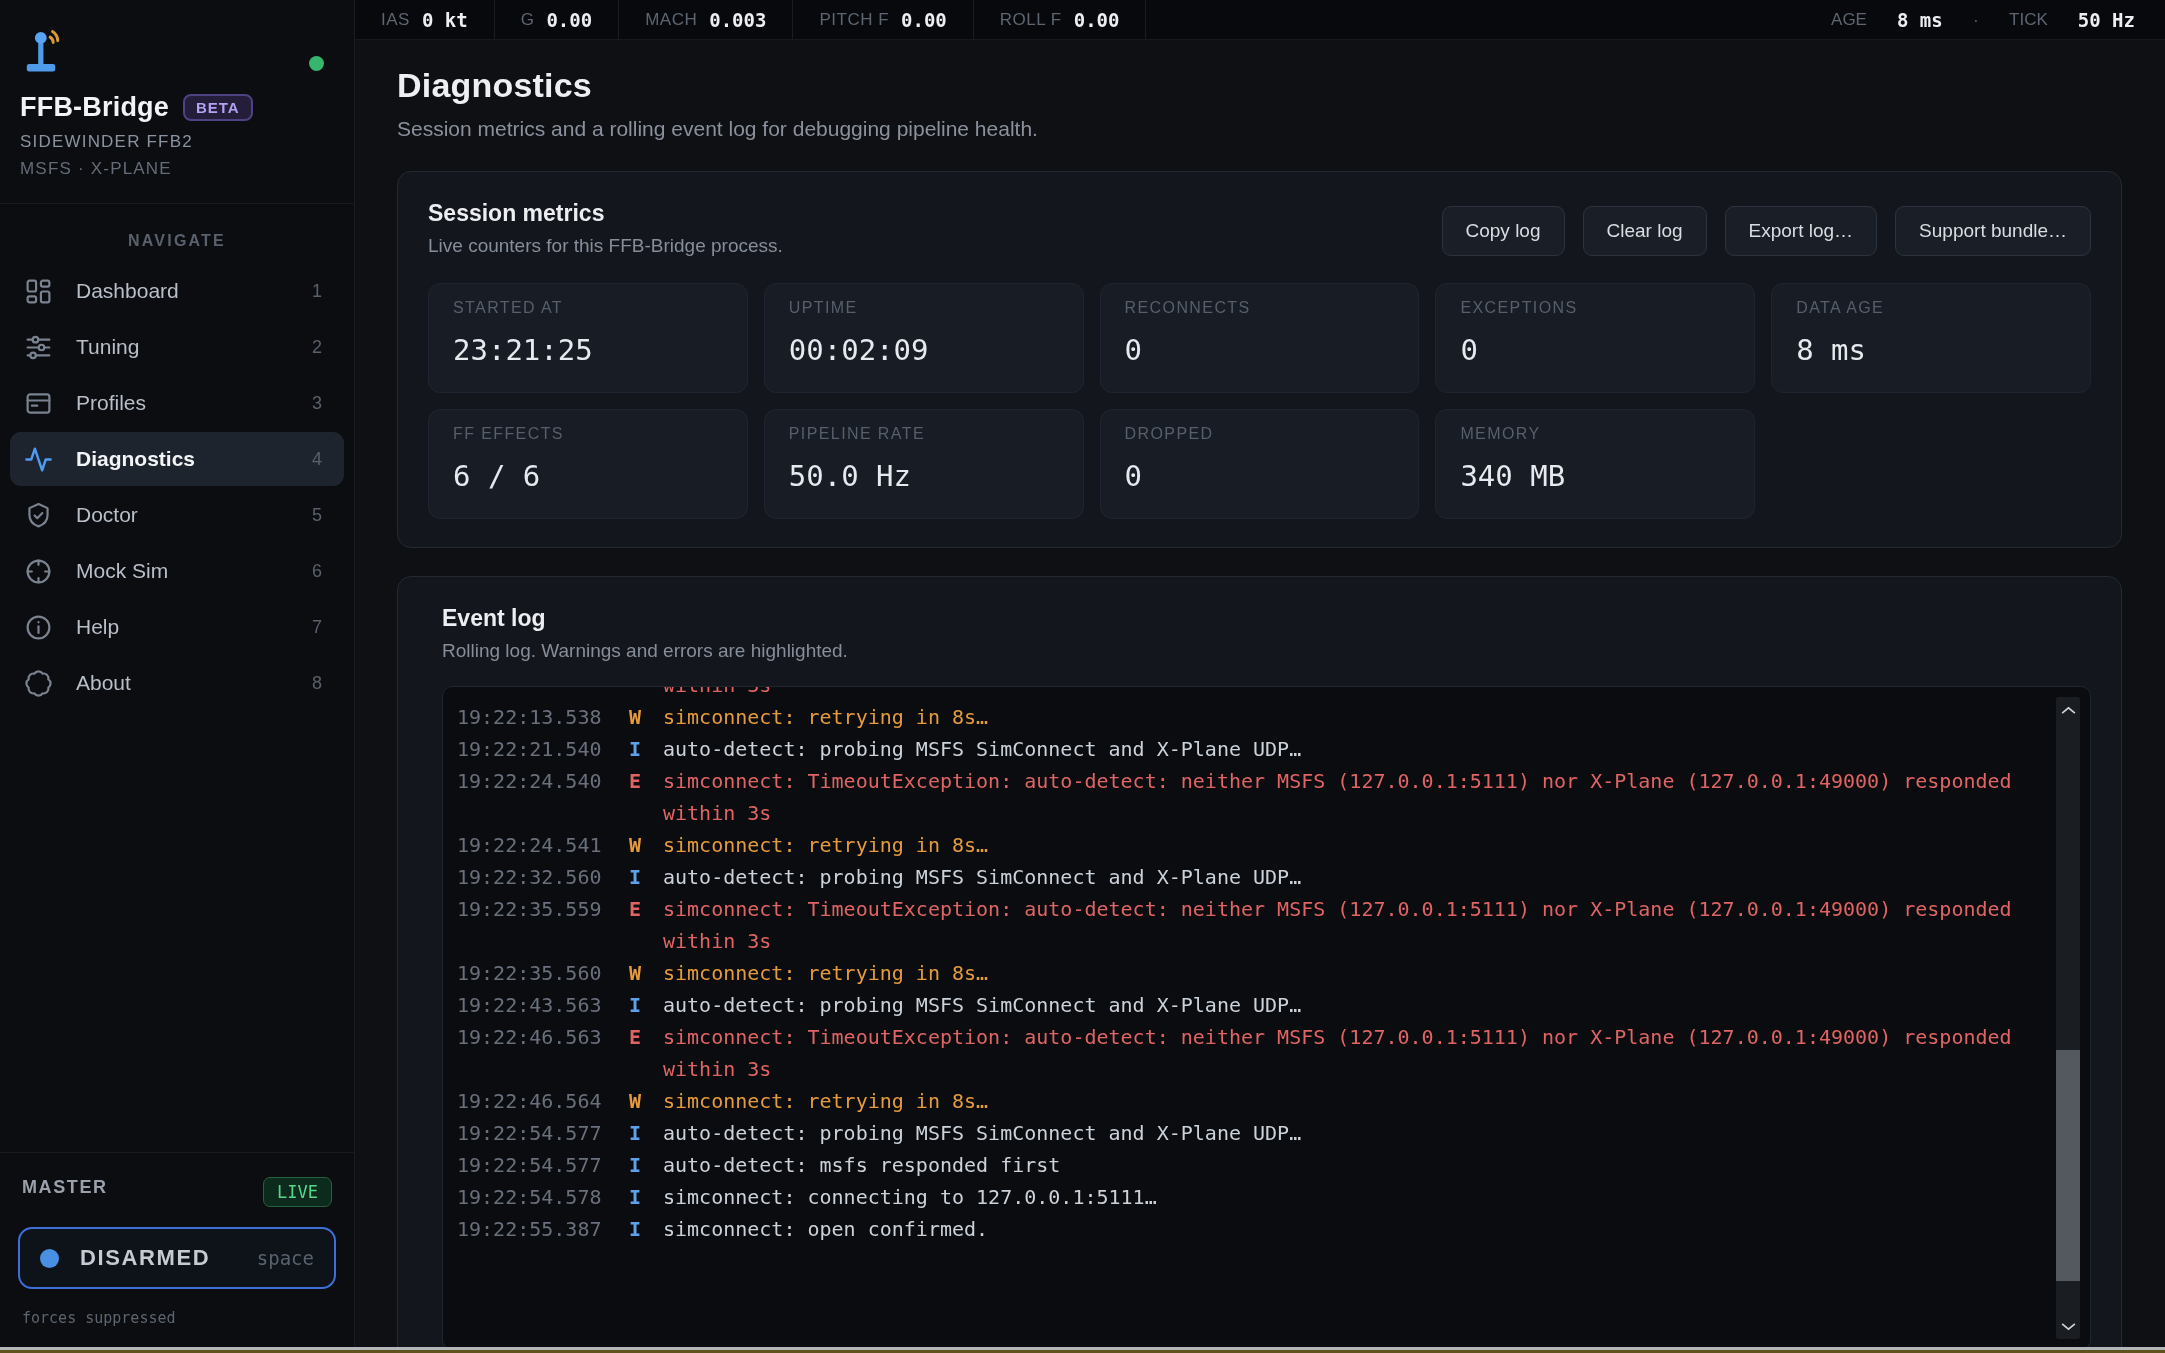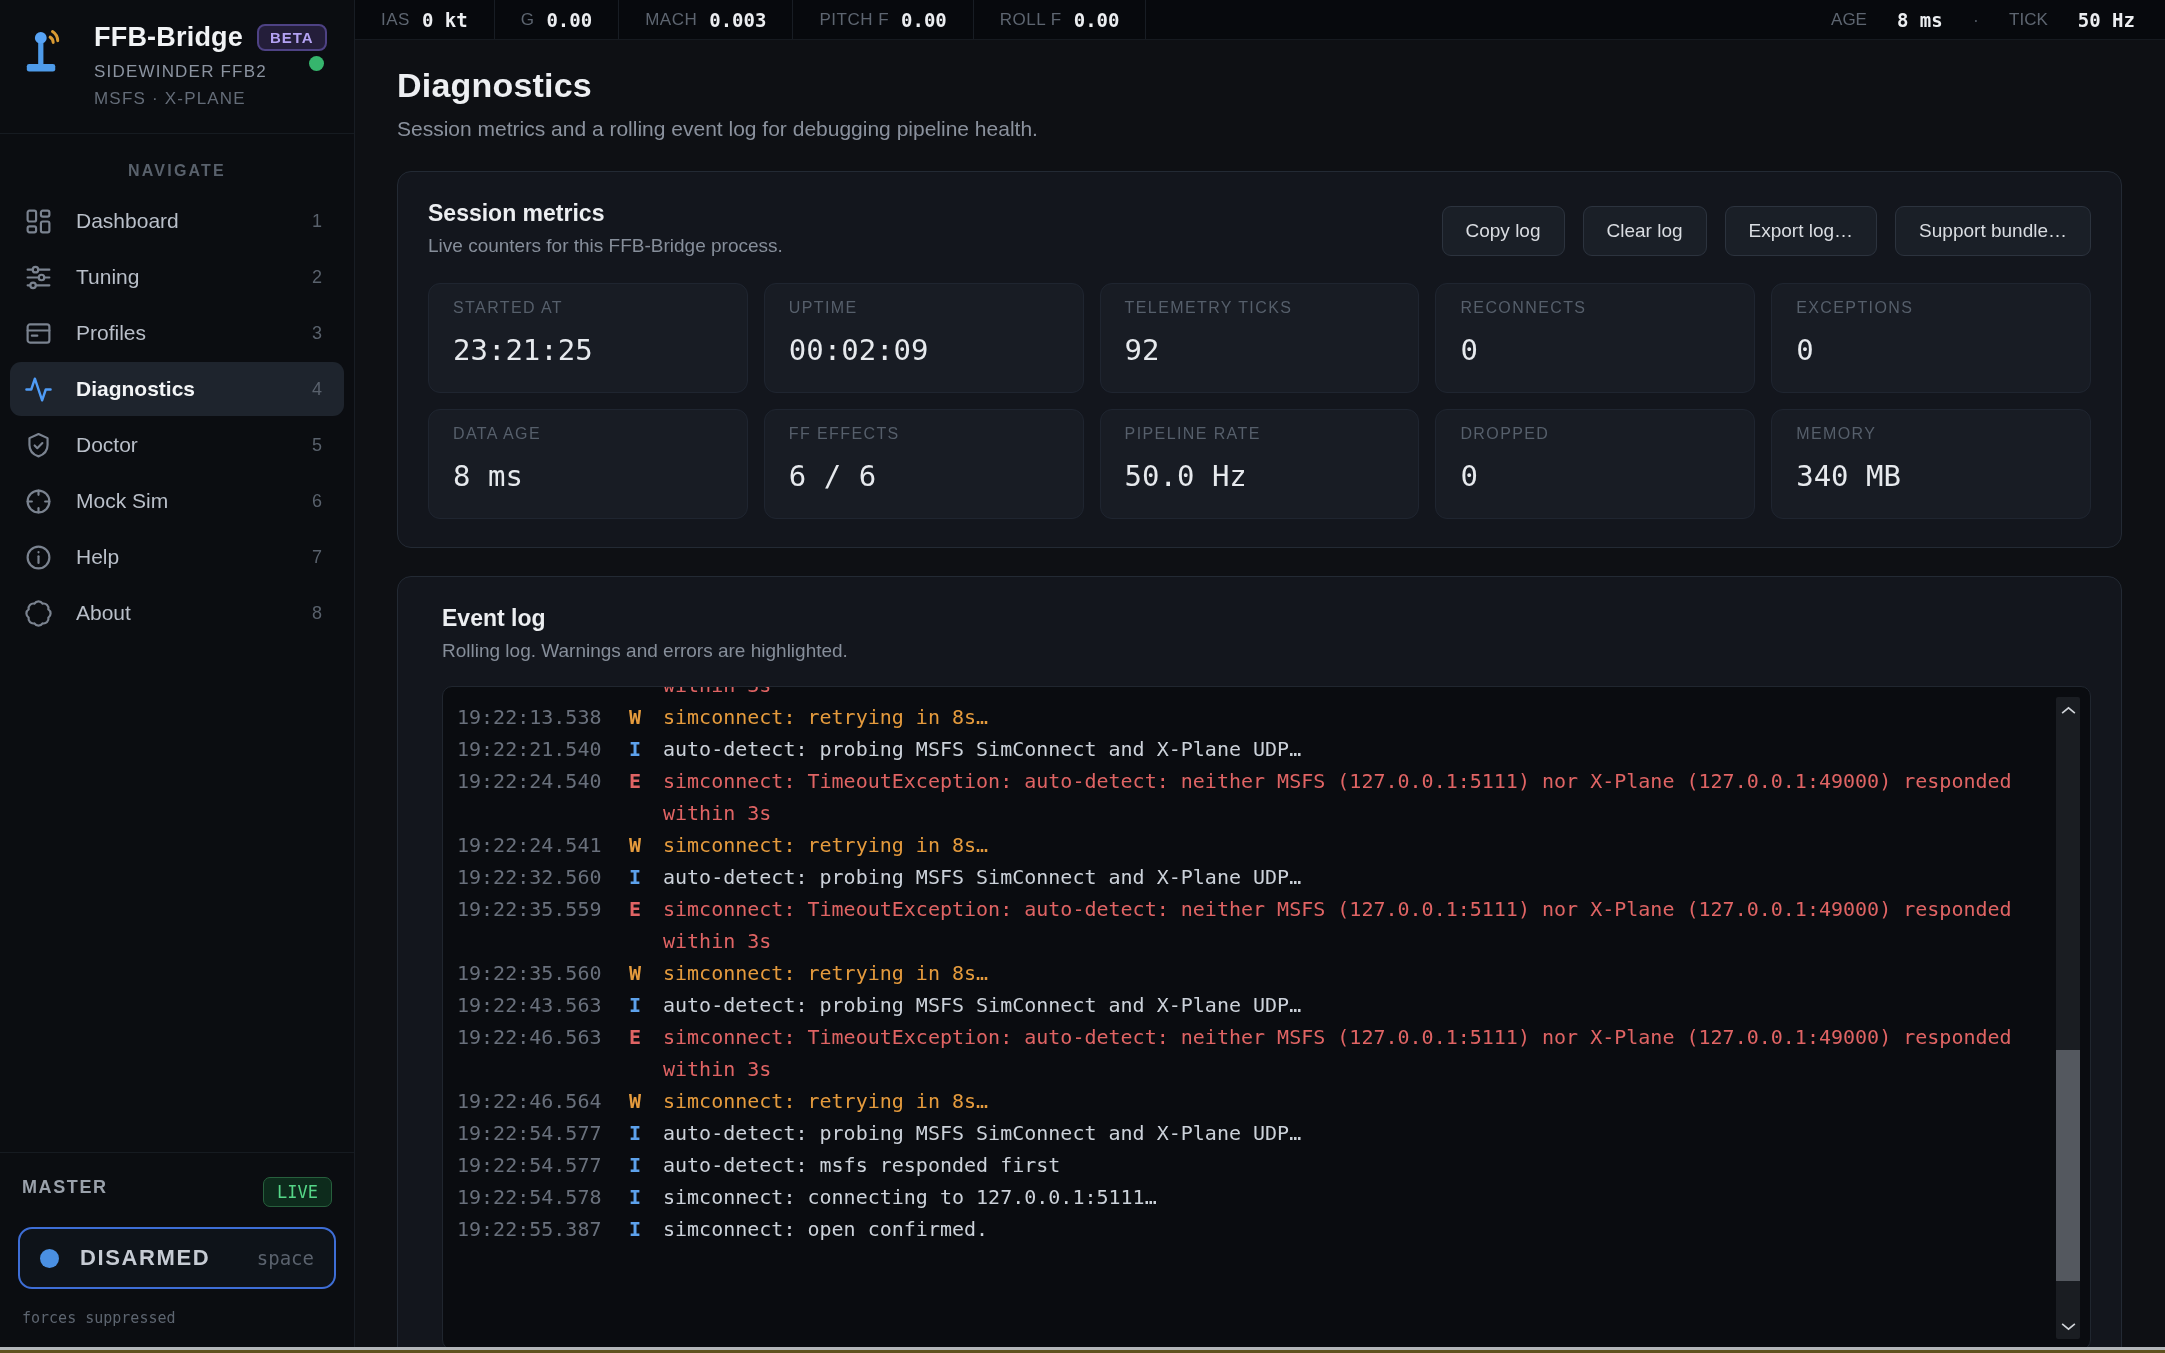--- a/index.html
+++ b/index.html
@@ -11,21 +11,21 @@
   }
   .screen { display:flex; width:100%; height:100%; position:relative; }
 
   
   .sidebar {
     width:355px; min-width:355px; height:100%;
     background:#0b0d11; border-right:1px solid #181d24;
     position:relative; display:flex; flex-direction:column;
   }
   .side-header { position:relative; padding:22px 20px 24px 20px; border-bottom:1px solid #161b21; }
-  .side-header-inner { display:flex; gap:24px; }
+  .side-header-inner { display:flex; gap:16px;flex-direction:column; }
   .logo { width:50px; height:50px; flex:0 0 auto; margin-top:4px; }
   .title-row { display:flex; align-items:center; gap:14px; }
   .app-title { font-size:27px; font-weight:700; color:#f1f3f5; letter-spacing:0.2px; }
   .beta {
     font-size:15px; color:#b3a2f2; background:#241e3a;
     border:2px solid #4e4284; border-radius:8px; padding:3px 11px; font-weight:600;
     letter-spacing:1px;
   }
   .sub1 { margin-top:9px; font-size:17px; color:#8b93a0; letter-spacing:1.2px; }
   .sub2 { margin-top:7px; font-size:17px; color:#646c78; letter-spacing:1.2px; }
@@ -331,24 +331,20 @@
 
         <div class="tile">
               <div class="t-label">STARTED AT</div>
               <div class="t-value">23:21:25</div>
             </div>
             <div class="tile">
               <div class="t-label">UPTIME</div>
               <div class="t-value">00:02:09</div>
             </div>
             <div class="tile">
-              <div class="t-label">TELEMETRY TICKS</div>
-              <div class="t-value">92</div>
-            </div>
-            <div class="tile">
               <div class="t-label">RECONNECTS</div>
               <div class="t-value">0</div>
             </div>
             <div class="tile">
               <div class="t-label">EXCEPTIONS</div>
               <div class="t-value">0</div>
             </div>
             <div class="tile">
               <div class="t-label">DATA AGE</div>
               <div class="t-value">8 ms</div>

